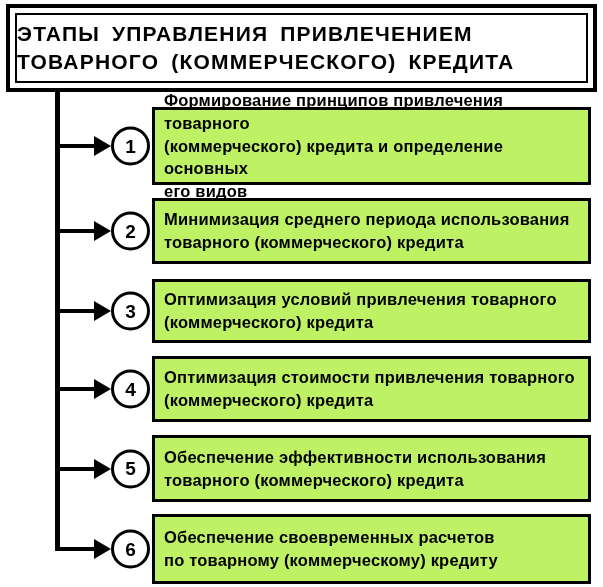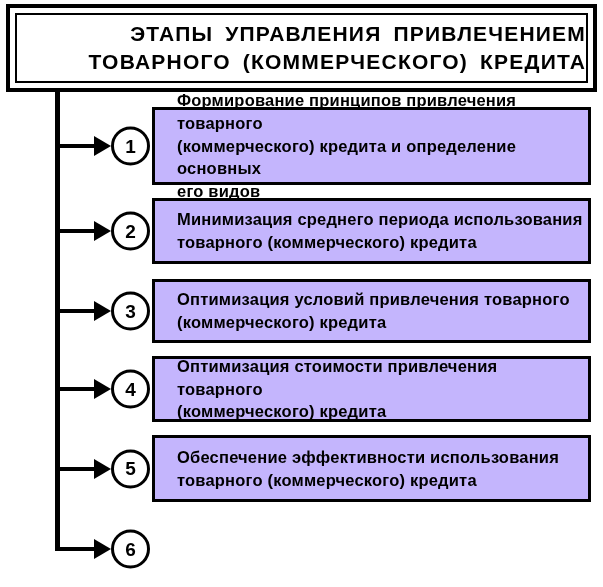--- a/index.html
+++ b/index.html
@@ -31,21 +31,21 @@
   .title-inner {
     position: absolute;
     left: 5px;
     top: 5px;
     right: 5px;
     bottom: 5px;
     border: 2px solid #000;
     box-sizing: border-box;
     display: flex;
     flex-direction: column;
-    align-items: flex-end;
+    align-items: flex-start;
     justify-content: center;
     text-align: center;
   }
   .title-line {
     font-size: 21px;
     font-weight: bold;
     letter-spacing: 1.2px;
     word-spacing: 5px;
     line-height: 1.35;
     white-space: nowrap;
@@ -104,24 +104,24 @@
     font-weight: bold;
   }
   .box {
     position: absolute;
     left: 152px;
     right: 12px;
     top: 0;
     bottom: 0;
     border: 3px solid #000;
     box-sizing: border-box;
-    background: #c4b5fd;
+    background: #bef264;
     display: flex;
     align-items: center;
-    padding-left: 22px;
+    padding-left: 9px;
     padding-right: 4px;
   }
   .boxtext {
     font-size: 16.5px;
     font-weight: bold;
     line-height: 1.38;
     white-space: pre-line;
     letter-spacing: 0.2px;
   }
 </style>
@@ -199,15 +199,19 @@
 товарного (коммерческого) кредита</span>
     </div>
   </div>
 
   <div class="row" style="top:514px;height:70px;">
     <div class="connector"></div>
     <div class="arrowhead"></div>
     <div class="circle">
       <span>6</span>
     </div>
+    <div class="box">
+      <span class="boxtext">Обеспечение своевременных расчетов
+по товарному (коммерческому) кредиту</span>
+    </div>
   </div>
 
 </div>
 
 </body></html>

